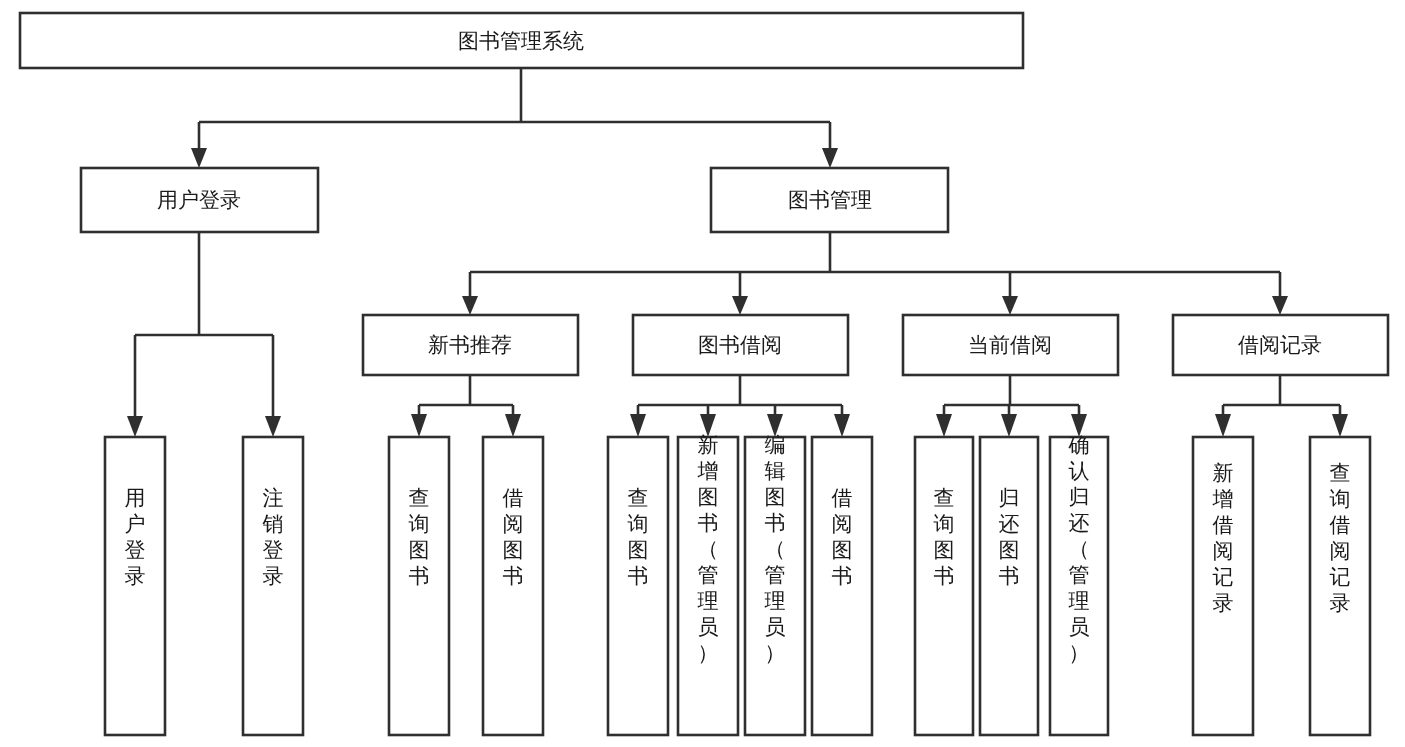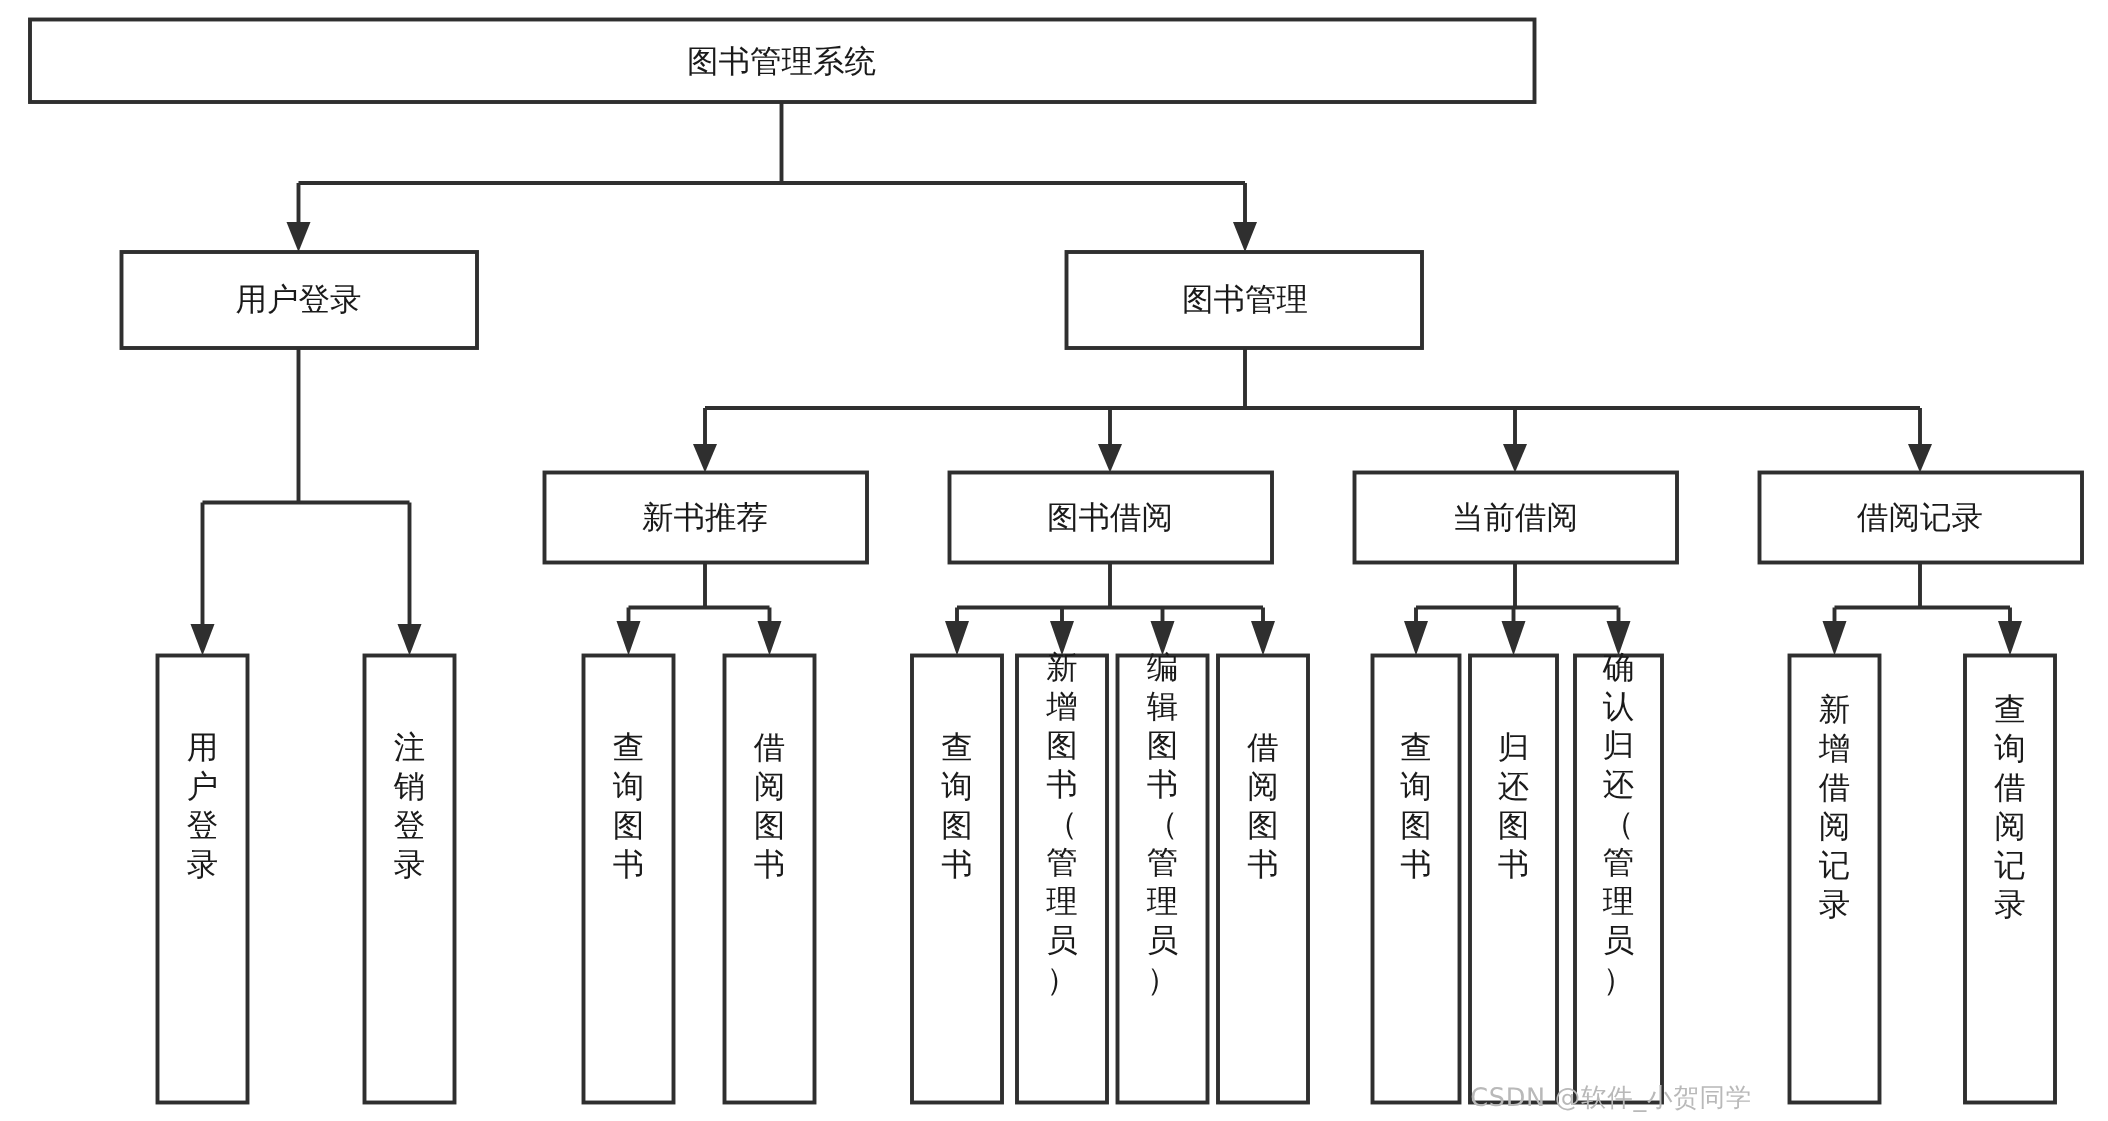--- a/index.html
+++ b/index.html
@@ -242,14 +242,13 @@
       <text class="node-label-vert" x="1223" y="480"><tspan x="1223" y="480">新</tspan><tspan x="1223" y="506">增</tspan><tspan x="1223" y="532">借</tspan><tspan x="1223" y="558">阅</tspan><tspan x="1223" y="584">记</tspan><tspan x="1223" y="610">录</tspan></text>
     </g>
 
     <g>
       <rect class="node-rect" x="1310" y="437" width="60" height="298"></rect>
       <text class="node-label-vert" x="1340" y="480"><tspan x="1340" y="480">查</tspan><tspan x="1340" y="506">询</tspan><tspan x="1340" y="532">借</tspan><tspan x="1340" y="558">阅</tspan><tspan x="1340" y="584">记</tspan><tspan x="1340" y="610">录</tspan></text>
     </g>
 
   </svg>
 
-  <div class="watermark">CSDN @软件_小贺同学</div>
 </div>
 
 </body></html>

